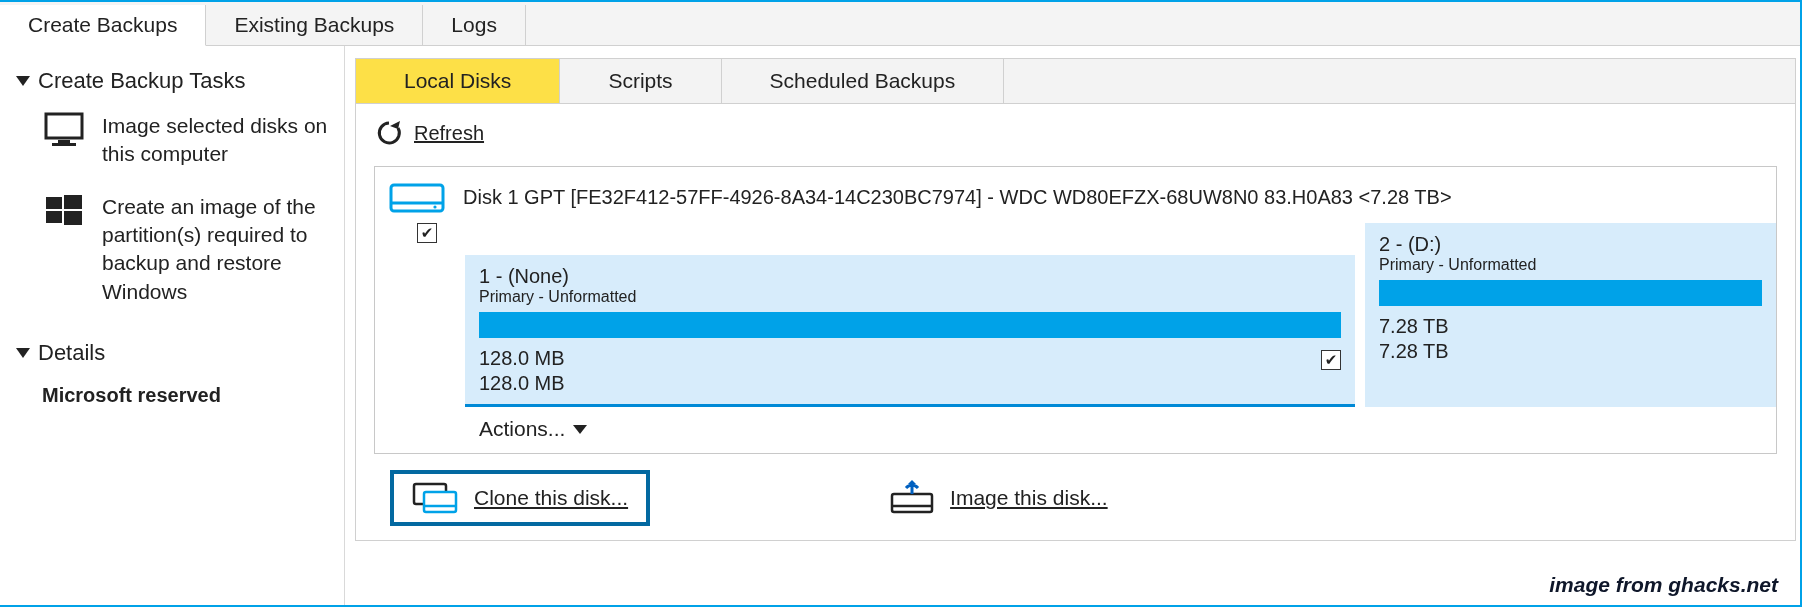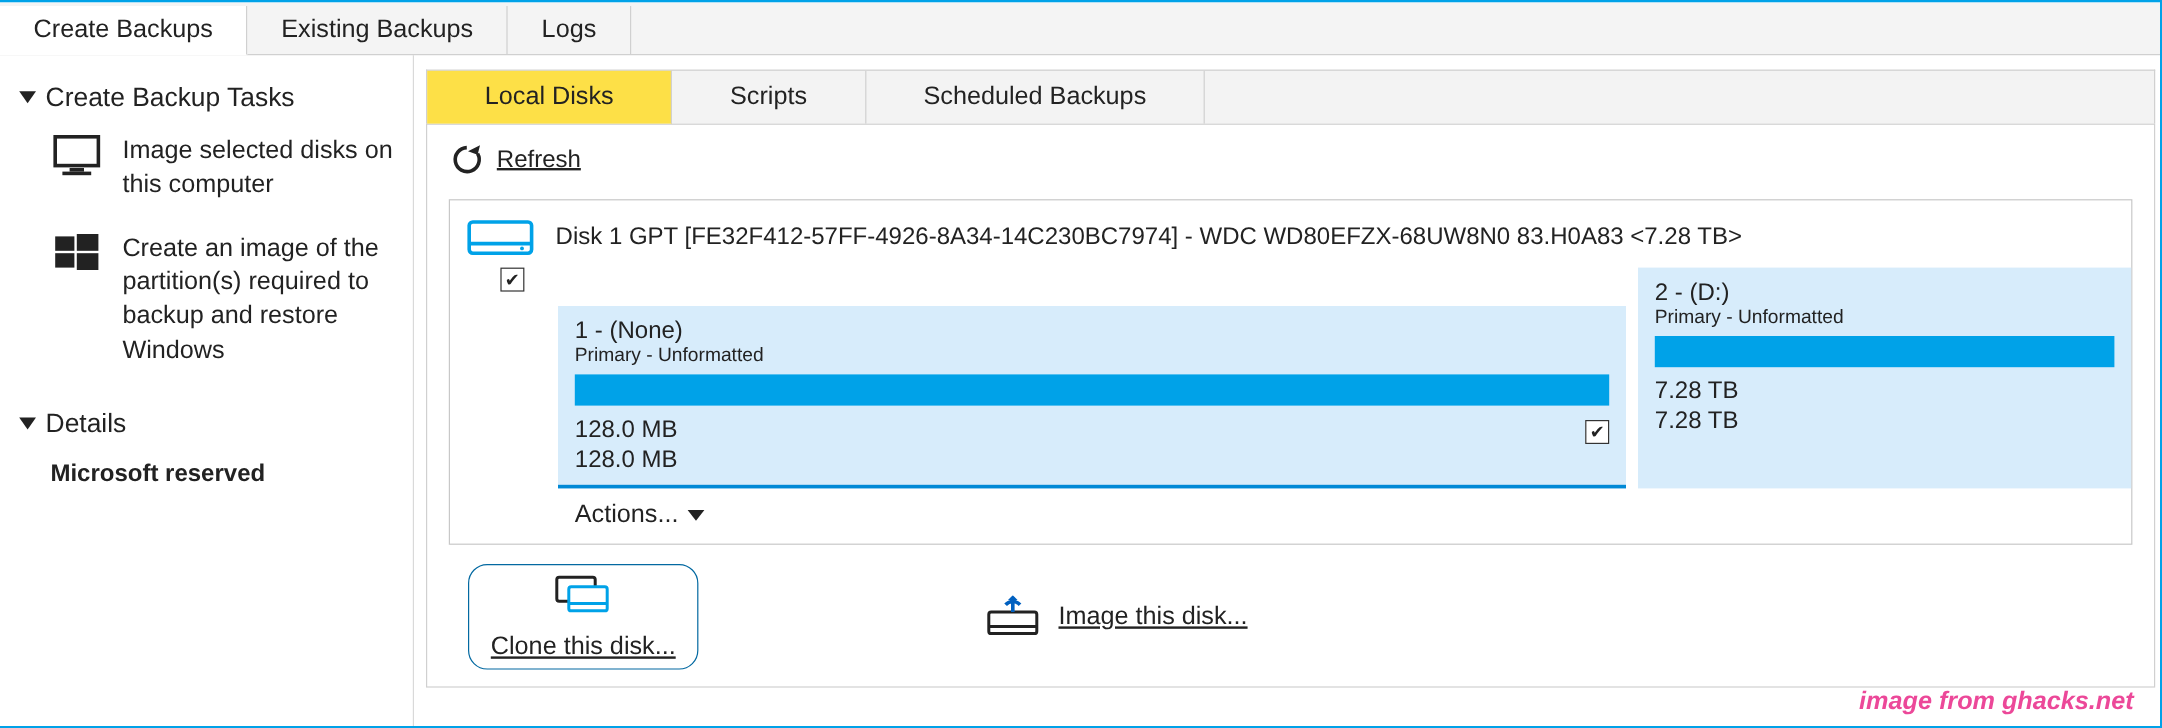--- a/index.html
+++ b/index.html
@@ -45,24 +45,24 @@
   .part .line2 { font-size: 16px; margin-bottom: 6px; }
   .bar { height: 26px; background: #00a2e8; margin: 2px 0 8px 0; }
   .sz { font-size: 20px; line-height: 1.25; }
   .part .chk-small { position: absolute; right: 14px; bottom: 34px; }
 
   .actions-row { padding: 10px 14px 12px 104px; font-size: 21px; display:flex; align-items:center; gap:8px; cursor:pointer; }
   .dd-arrow { width:0;height:0;border-left:7px solid transparent;border-right:7px solid transparent;border-top:9px solid #222; }
 
   .bottom-actions { display: flex; gap: 220px; padding: 16px 0 0 16px; }
   .btm-btn { display: flex; align-items: center; gap: 14px; cursor: pointer; padding: 6px 18px; }
-  .btm-btn.ringed { border: 1px solid #0369a1; border-radius: 16px; flex-direction: column; }
+  .btm-btn.ringed { border: 4px solid #0369a1; border-radius: 0; }
   .btm-btn .lbl { text-decoration: underline; font-size: 21px; }
 
-  .credit { position: absolute; right: 22px; bottom: 8px; color: #ec4899; font-style: italic; font-weight: 600; font-size: 21px; }
+  .credit { position: absolute; right: 22px; bottom: 8px; color: #0f172a; font-style: italic; font-weight: 600; font-size: 21px; }
 
   svg { display: block; }
 </style>
 </head>
 <body>
 
 <div class="top-tabs">
   <div class="top-tab active">Create Backups</div>
   <div class="top-tab">Existing Backups</div>
   <div class="top-tab">Logs</div>

